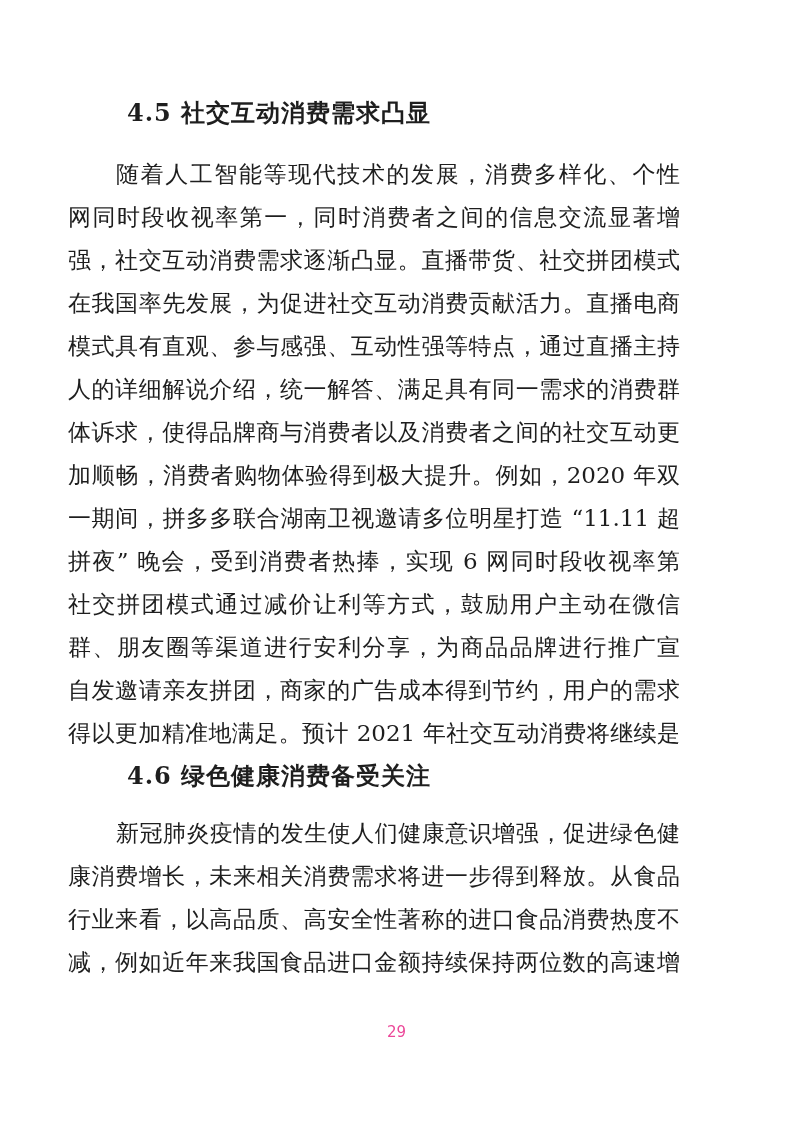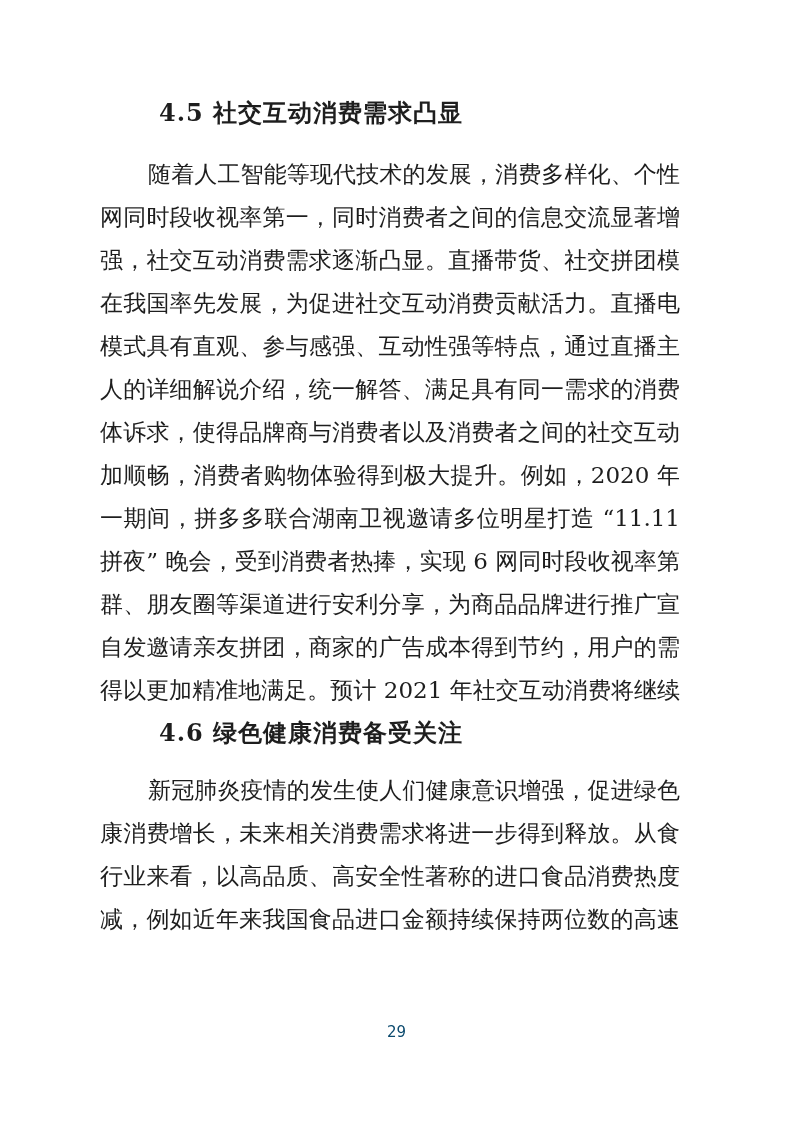--- a/index.html
+++ b/index.html
@@ -14,21 +14,21 @@
     overflow: hidden;
     font-family: "DejaVu Serif", serif;
     color: #1e1e1e;
   }
   .page {
     position: absolute;
     top: 0; left: 0;
     width: 793px;
     height: 1122px;
     box-sizing: border-box;
-    padding-left: 100px;
+    padding-left: 68px;
     padding-right: 113px;
   }
   .sec-heading {
     font-size: 24px;
     line-height: 34px;
     font-weight: bold;
     margin: 0;
     padding-left: 59px;
     letter-spacing: 1px;
     text-align: left;
@@ -58,41 +58,42 @@
   }
   .footer {
     position: absolute;
     top: 1022px;
     left: 0;
     width: 793px;
     text-align: center;
     font-family: "DejaVu Sans", sans-serif;
     font-size: 15px;
     line-height: 20px;
-    color: #0c4a6e;
+    color: #ec4899;
   }
 </style>
 </head>
 <body>
 
 <div class="page">
 
   <h2 class="sec-heading h45">4.5 社交互动消费需求凸显</h2>
 
   <div class="para p1">
     <div class="jline indent">随着人工智能等现代技术的发展，消费多样化、个性化、</div>
     <div class="jline">网同时段收视率第一，同时消费者之间的信息交流显著增</div>
     <div class="jline">强，社交互动消费需求逐渐凸显。直播带货、社交拼团模式</div>
     <div class="jline">在我国率先发展，为促进社交互动消费贡献活力。直播电商</div>
     <div class="jline">模式具有直观、参与感强、互动性强等特点，通过直播主持</div>
     <div class="jline">人的详细解说介绍，统一解答、满足具有同一需求的消费群</div>
     <div class="jline">体诉求，使得品牌商与消费者以及消费者之间的社交互动更</div>
     <div class="jline">加顺畅，消费者购物体验得到极大提升。例如，2020 年双十</div>
     <div class="jline">一期间，拼多多联合湖南卫视邀请多位明星打造 “11.11 超</div>
     <div class="jline">拼夜” 晚会，受到消费者热捧，实现 6 网同时段收视率第一。</div>
+    <div class="jline">社交拼团模式通过减价让利等方式，鼓励用户主动在微信</div>
     <div class="jline">群、朋友圈等渠道进行安利分享，为商品品牌进行推广宣传，</div>
     <div class="jline">自发邀请亲友拼团，商家的广告成本得到节约，用户的需求</div>
     <div class="jline">得以更加精准地满足。预计 2021 年社交互动消费将继续是</div>
   </div>
 
   <h2 class="sec-heading h46">4.6 绿色健康消费备受关注</h2>
 
   <div class="para p2">
     <div class="jline indent">新冠肺炎疫情的发生使人们健康意识增强，促进绿色健</div>
     <div class="jline">康消费增长，未来相关消费需求将进一步得到释放。从食品</div>

